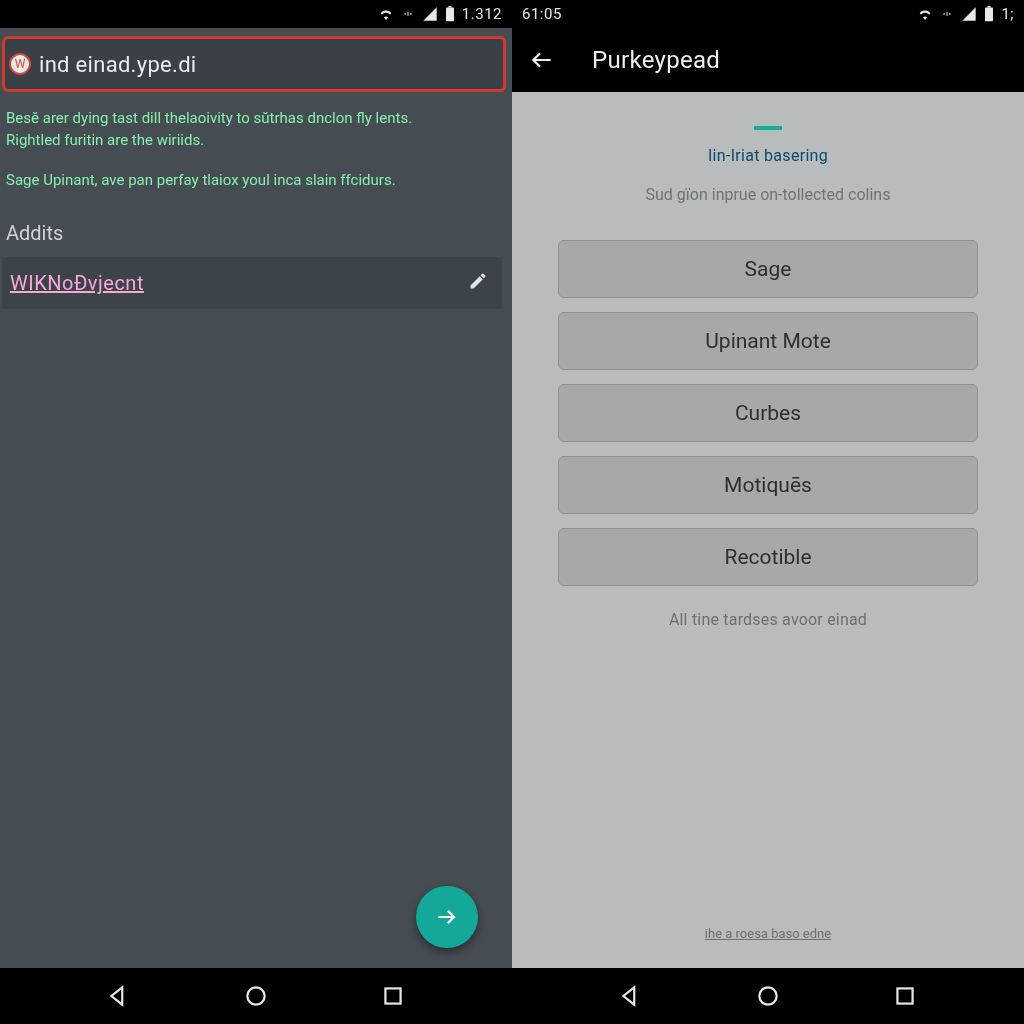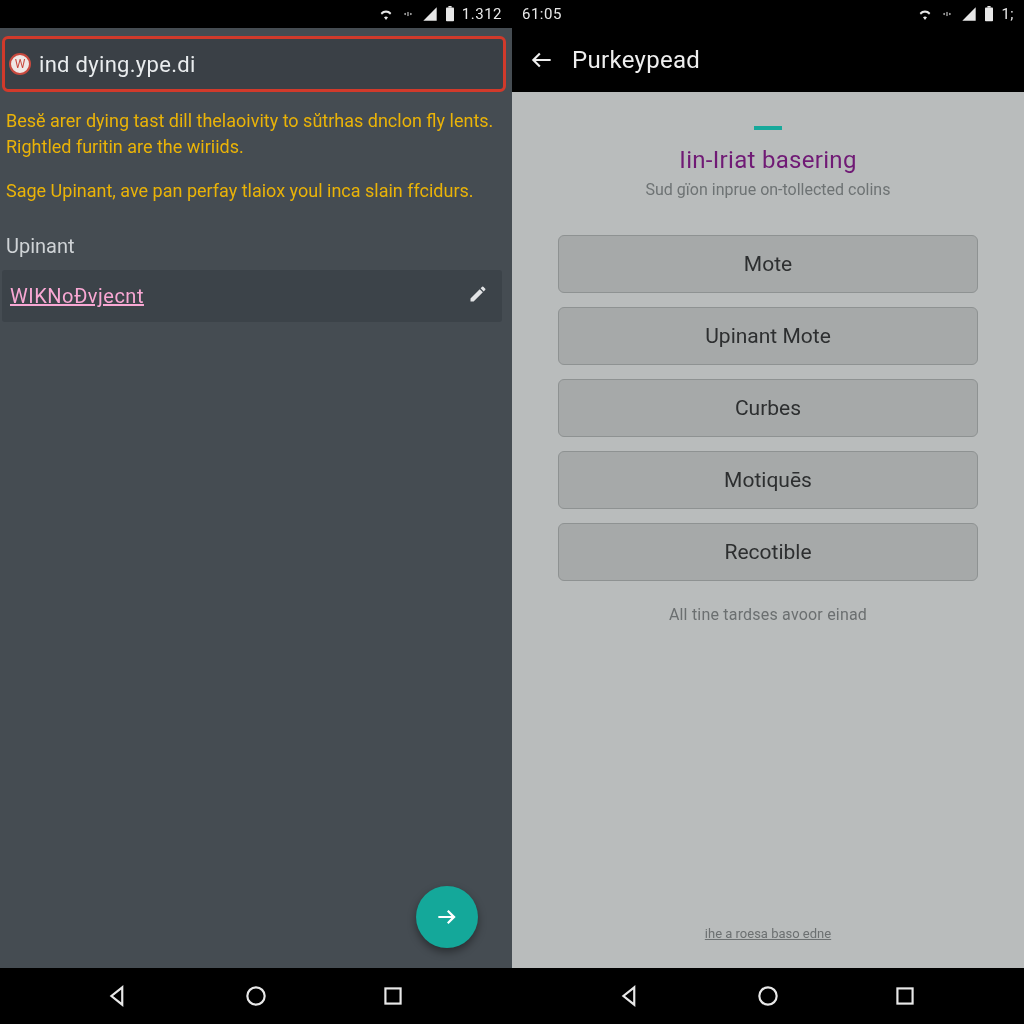--- a/index.html
+++ b/index.html
@@ -66,23 +66,23 @@
     margin-right: 8px;
   }
   .url-text {
     color: #e9ecee;
     font-size: 22px;
     letter-spacing: 0.3px;
     white-space: nowrap;
   }
   .body-text {
     padding: 10px 14px 0 6px;
-    font-size: 18px;
+    font-size: 15px;
     line-height: 1.45;
-    color: #eab308;
+    color: #86efac;
   }
   .body-text p { margin-bottom: 18px; }
   .section-label {
     padding: 12px 6px 6px 6px;
     font-size: 20px;
     color: #cfd3d6;
   }
   .link-row {
     margin: 6px 10px 0 2px;
     height: 52px;
@@ -114,40 +114,40 @@
   .fab svg { fill: #ffffff; }
 
   
   .right-header {
     height: 64px;
     background: #000;
     color: #efefef;
     display: flex;
     align-items: center;
     padding: 0 12px;
-    gap: 12px;
+    gap: 32px;
     font-size: 24px;
   }
   .back-btn { display: flex; align-items: center; justify-content: center; width: 36px; height: 36px; }
   .right-title { font-weight: 400; letter-spacing: 0.3px; }
   .right-content {
     flex: 1;
     background: #b9bcbc;
     display: flex;
     flex-direction: column;
     align-items: center;
     padding: 34px 20px 0 20px;
     position: relative;
   }
   .accent-bar { width: 28px; height: 4px; background: #17a99b; margin-bottom: 16px; }
   .heading {
-    font-size: 24px;
-    color: #701a75;
+    font-size: 16px;
+    color: #0c4a6e;
     letter-spacing: 0.3px;
-    margin-bottom: 6px;
+    margin-bottom: 20px;
   }
   .subheading {
     font-size: 16px;
     color: #6e7374;
     margin-bottom: 36px;
     text-align: center;
   }
   .option-btn {
     width: 420px;
     height: 58px;
@@ -215,30 +215,30 @@
           <rect x="4" y="0" width="4" height="2"></rect>
         </svg>
     </span>
     <span class="status-text">1.312</span>
   </div>
 
   <div class="left-content">
 
     <div class="url-row">
       <span class="site-badge">W</span>
-      <span class="url-text">ind dying.ype.di</span>
+      <span class="url-text">ind einad.ype.di</span>
     </div>
 
     <div class="body-text">
       <p><span>Besĕ arer dying tast dill thelaoivity to sŭtrhas dnclon fly lents.</span><br>
          <span>Rightled furitin are the wiriids.</span></p>
       <p>Sage Upinant, ave pan perfay tlaiox youl inca slain ffcidurs.</p>
     </div>
 
-    <div class="section-label">Upinant</div>
+    <div class="section-label">Addits</div>
 
     <div class="link-row">
       <span class="link-text">WIKNoÐvjecnt</span>
       <span class="pencil-icon">
         <svg width="20" height="20" viewBox="0 0 24 24" fill="#e2e4e6">
             <path d="M3 17.25V21h3.75L17.81 9.94l-3.75-3.75L3 17.25zM20.71 7.04a1 1 0 0 0 0-1.41l-2.34-2.34a1 1 0 0 0-1.41 0l-1.83 1.83 3.75 3.75 1.83-1.83z"></path>
           </svg>
       </span>
     </div>
 
@@ -306,21 +306,21 @@
     </span>
     <span class="right-title">Purkeypead</span>
   </div>
 
   <div class="right-content">
     <div class="accent-bar"></div>
     <div class="heading">Iin-Iriat basering</div>
     <div class="subheading">Sud gïon inprue on-tollected colins</div>
 
     <div class="option-btn">
-        <span>Mote</span>
+        <span>Sage</span>
       </div>
     <div class="option-btn">
         <span>Upinant Mote</span>
       </div>
     <div class="option-btn">
         <span>Curbes</span>
       </div>
     <div class="option-btn">
         <span>Motiquēs</span>
       </div>

